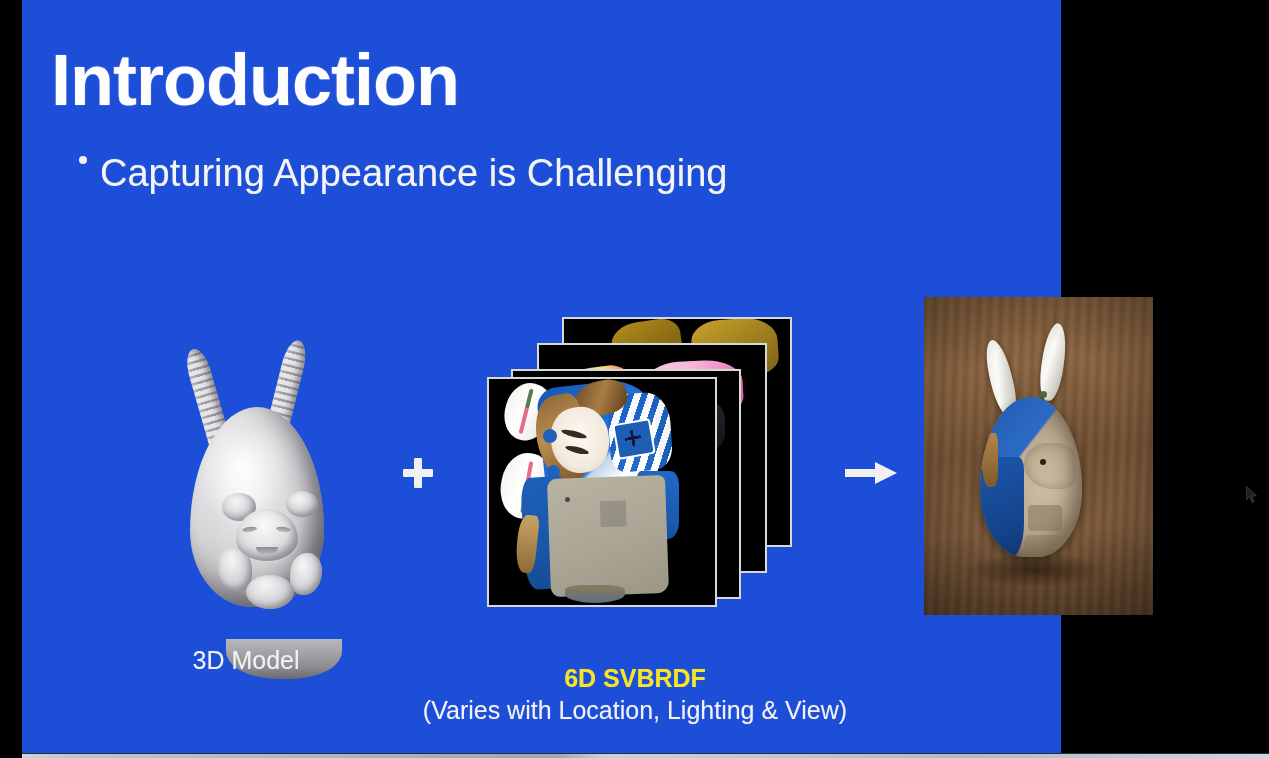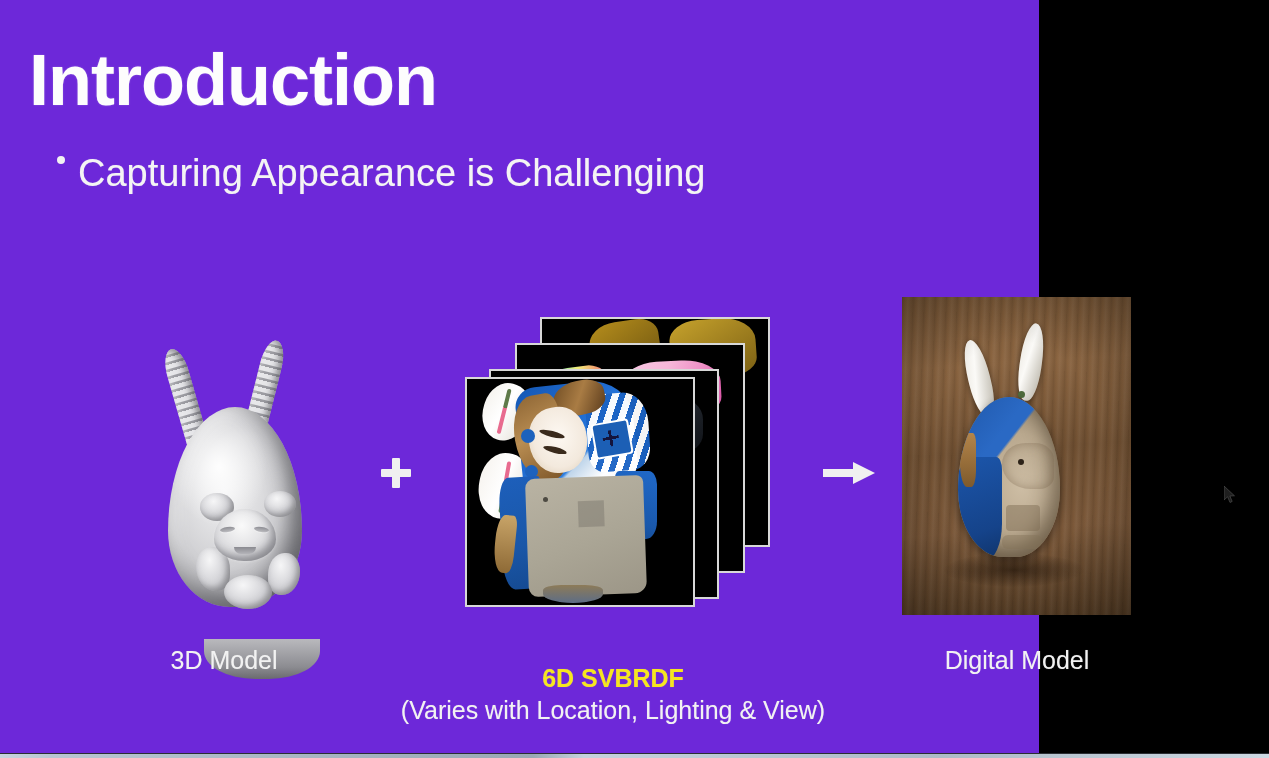--- a/index.html
+++ b/index.html
@@ -12,21 +12,22 @@
     height: 758px;
     overflow: hidden;
     font-family: "Liberation Sans", sans-serif;
     -webkit-font-smoothing: antialiased;
   }
 
   #slide {
     position: relative;
     width: 1039px;
     height: 758px;
-    background: #6d28d9;
+    background: #1d4ed8;
+    margin-left: 22px;
   }
 
   
   .slide-title {
     position: absolute;
     left: 29px;
     top: 44px;
     font-size: 72px;
     font-weight: bold;
     color: #fdfdfd;
@@ -577,21 +578,20 @@
       <div class="photo-vignette"></div>
     </div>
 
     <div class="caption caption-mesh">3D Model</div>
 
     <div class="caption caption-svbrdf">
       <span class="hl">6D SVBRDF</span>
       <span>(Varies with Location, Lighting &amp; View)</span>
     </div>
 
-    <div class="caption caption-model">Digital Model</div>
   </div>
 
   <svg class="cursor" viewBox="0 0 13 18">
     <polygon points="0,0 0,14 3.6,10.8 6,16.5 8.2,15.4 5.9,10 10.5,9.8" fill="#3a3a3a" stroke="#9a9a9a" stroke-width="0.6"></polygon>
   </svg>
 
   <div class="bottom-strip-top"></div>
   <div class="bottom-strip"></div>
 </div>
 

